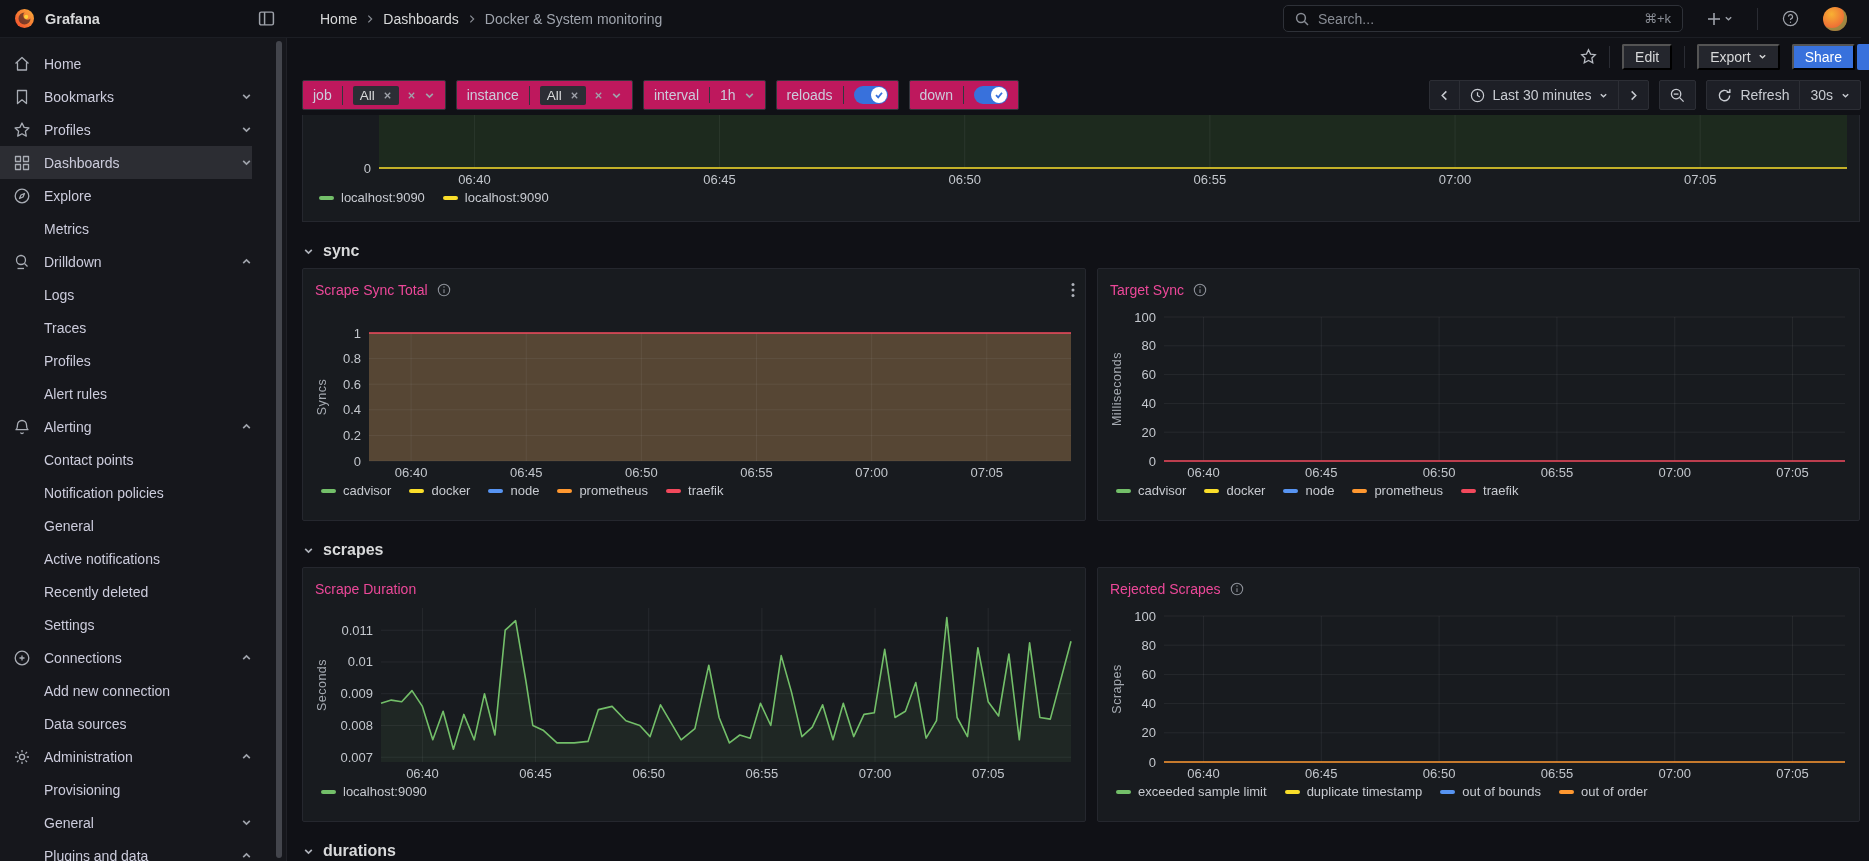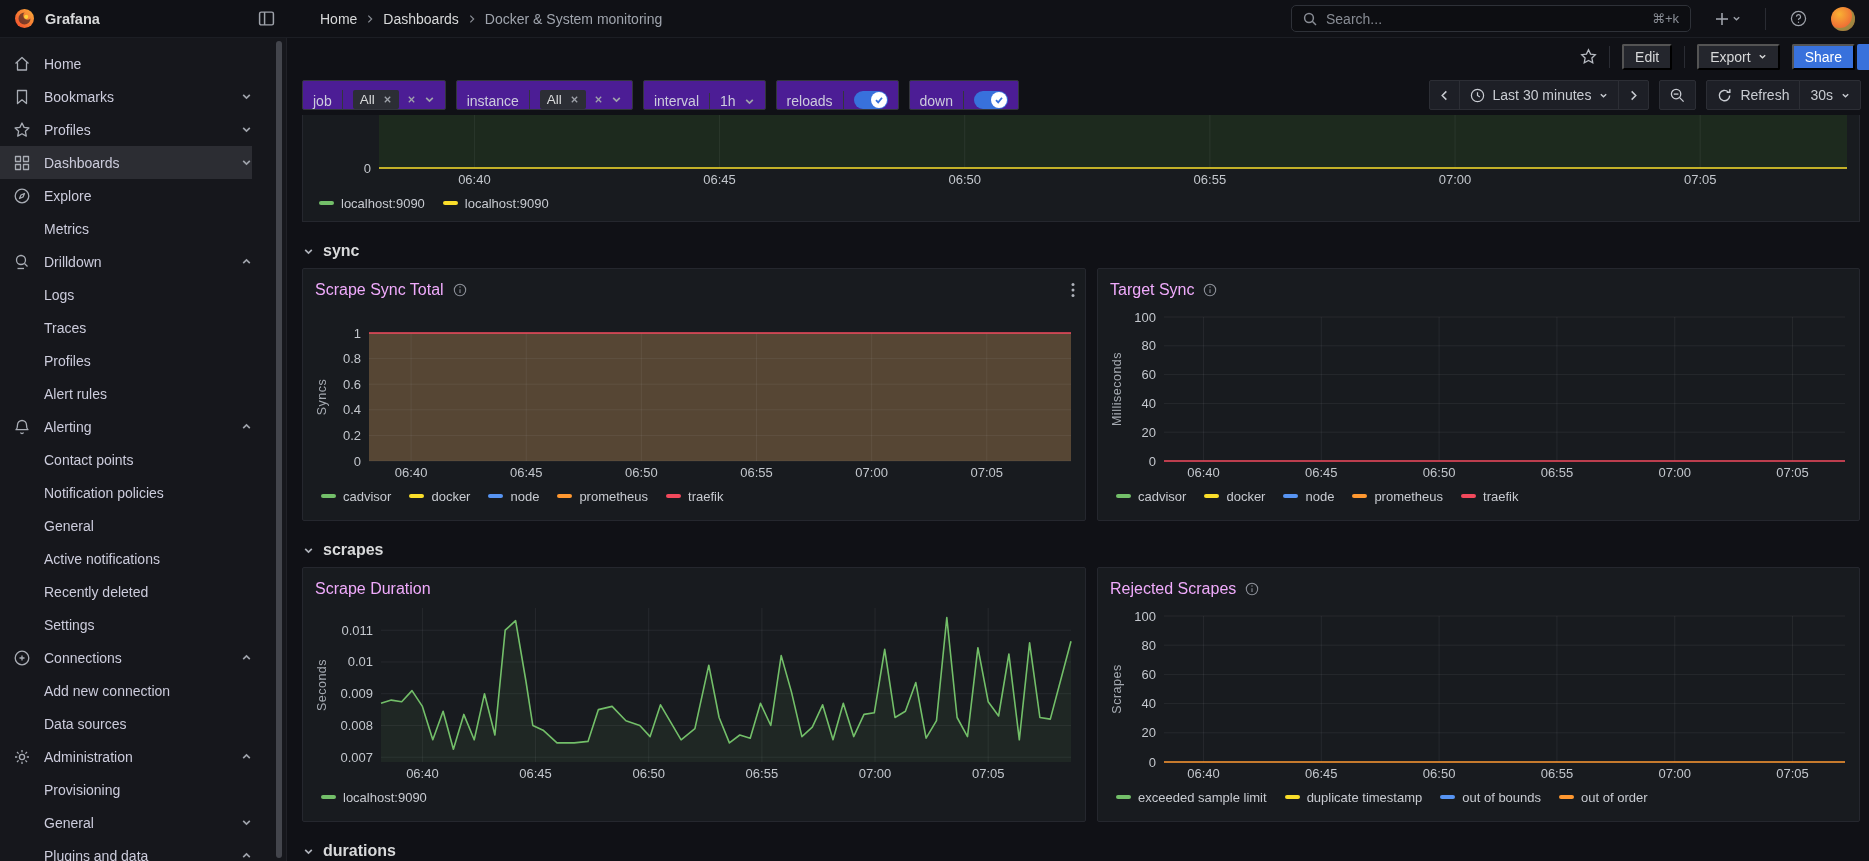--- a/index.html
+++ b/index.html
@@ -1,20 +1,20 @@
 <!DOCTYPE html>
 <html><head>
 <meta charset="utf-8">
 <style>
   html,body{margin:0;padding:0;background:#000;}
   .app{position:relative;width:1869px;height:861px;overflow:hidden;background:#101116;
        color:#ccccdc;font-family:"Liberation Sans","DejaVu Sans",sans-serif;font-size:14px;}
   svg{display:block}
   
-  .topnav{position:absolute;top:0;left:0;right:0;height:38px;background:#101116;
+  .topnav{position:absolute;top:0;left:0;right:8px;height:38px;background:#101116;
           border-bottom:1px solid #1c1e24;display:flex;align-items:center;padding:0 14px;box-sizing:border-box;z-index:9}
   .brand{font-weight:700;font-size:14.5px;color:#d8d9da;margin-left:10px}
   .panel-toggle{position:absolute;left:258px;top:10px;color:#9fa3ab;cursor:pointer}
   .breadcrumb{position:absolute;left:320px;display:flex;align-items:center;gap:9px}
   .crumb{color:#d8d9da}
   .crumb.last{color:#9fa4ad}
   .crumb-sep{color:#8a8e96;display:flex}
   .nav-right{margin-left:auto;display:flex;align-items:center;gap:24px}
   .search{width:400px;height:27px;box-sizing:border-box;border:1px solid #2e3138;border-radius:5px;
           background:#0d0e12;display:flex;align-items:center;gap:9px;padding:0 11px;color:#888c94}
@@ -42,21 +42,21 @@
   .dash-toolbar{height:37px;display:flex;align-items:center;justify-content:flex-end;gap:12px;padding:0 10px}
   .btn{height:26px;padding:0 11px;border-radius:2px;background:#24262d;color:#d8d9da;display:flex;
        align-items:center;gap:7px;font-size:14px;font-weight:500;cursor:pointer}
   .btn.primary{background:#3871dc;color:#fff}
   .share-sliver{width:14px;height:26px;background:#3871dc;border-radius:2px;margin-left:-10px;margin-right:-12px}
   .star{color:#b6bac1}
   
   .filterbar{height:40px;display:flex;align-items:center;justify-content:space-between;padding:0 8px 0 15px}
   .fgroups{display:flex;gap:10px}
   .fgroup{display:flex;height:30px;box-sizing:border-box;border:1px solid #33363d;border-radius:2px;
-          background:#4c1d95;align-items:flex-end}
+          background:#be185d;align-items:center}
   .fcell{display:flex;align-items:center;padding:0 10px;gap:8px}
   .fcell + .fcell{border-left:1px solid #33363d}
   .flabel{color:#ccccdc}
   .chip{background:#2c2e35;border-radius:2px;padding:2px 7px;font-size:13.5px;display:flex;gap:8px;
         align-items:center;color:#d8d9da}
   .dim{color:#9fa3ab;display:flex;align-items:center;gap:7px}
   .tgl{width:34px;height:18px;border-radius:9px;background:#3871dc;position:relative;cursor:pointer}
   .tgl .knob{position:absolute;right:1px;top:1px;width:16px;height:16px;border-radius:50%;background:#fff;
              display:flex;align-items:center;justify-content:center;color:#3871dc}
   .timebar{display:flex;align-items:center;gap:10px}
@@ -73,27 +73,27 @@
              box-sizing:border-box;display:flex;flex-direction:column;padding:0 8px 2px}
   .top-panel .chart{height:72px}
   .section-hdr{display:flex;align-items:center;gap:9px;margin:20px 0 8px 16px;font-size:16px;
                font-weight:700;color:#d8d9da}
   .section-hdr .chev{color:#aeb2ba;display:flex}
   .grid{display:grid;grid-template-columns:784px 1fr;gap:11px;margin:0 9px 0 15px}
   .panel{background:#181b1f;border:1px solid #25272e;border-radius:2px;box-sizing:border-box;
          display:flex;flex-direction:column;padding:8px 10px}
   .row1 .panel{height:253px}
   .row2 .panel{height:255px}
-  .panel-hdr{height:26px;display:flex;align-items:center;gap:9px;font-weight:500;font-size:16px;
-             color:#f0abfc;padding-left:2px}
+  .panel-hdr{height:26px;display:flex;align-items:center;gap:9px;font-weight:500;font-size:14px;
+             color:#ec4899;padding-left:2px}
   .info{color:#8e929a;display:flex}
   .kebab{margin-left:auto;color:#aeb2ba;display:flex;cursor:pointer}
   .chart{flex:1;position:relative;overflow:hidden}
   .chart svg text{font-family:"Liberation Sans","DejaVu Sans",sans-serif}
-  .legend{height:26px;display:flex;align-items:center;gap:18px;padding:0 0 3px 8px;font-size:13px;
+  .legend{height:26px;display:flex;align-items:flex-start;gap:18px;padding:0 0 3px 8px;font-size:13px;
           color:#c7cad0;white-space:nowrap}
   .legend .li{display:flex;align-items:center;cursor:pointer}
   .sw{display:inline-block;width:15px;height:4px;border-radius:2px;margin-right:7px}
 </style>
 </head>
 <body>
 
 <div class="app">
 
   <header class="topnav">

